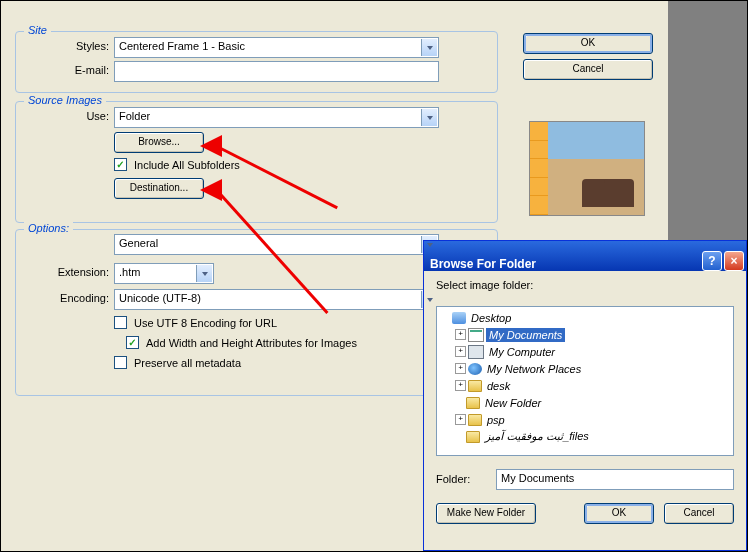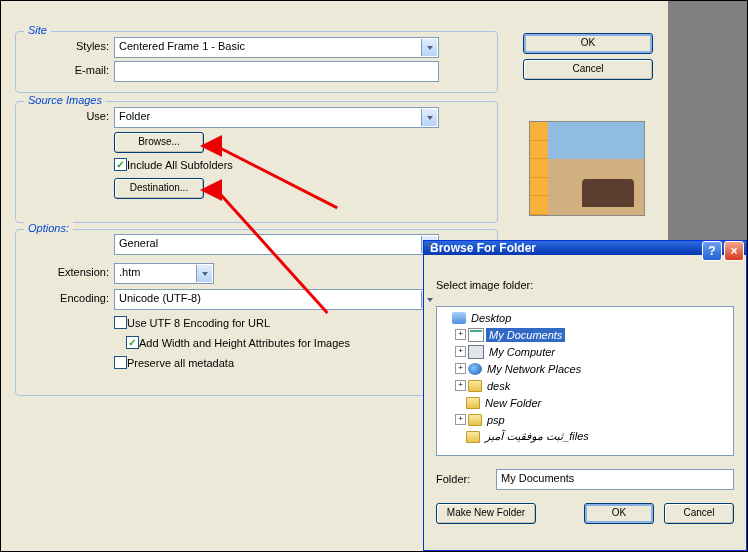--- a/index.html
+++ b/index.html
@@ -7,33 +7,33 @@
   .main-dialog{position:absolute;left:0;top:0;width:667px;height:550px;background:#ece9d8;}
   .group{position:absolute;border:1px solid #a8c4e4;border-radius:4px;}
   .group-label{position:absolute;top:-8px;left:8px;background:#ece9d8;padding:0 4px;color:#0046d5;font-size:11px;font-style:italic;}
   .lbl{position:absolute;font-size:11px;text-align:right;}
   .select{position:absolute;height:21px;background:#fff;border:1px solid #7f9db9;box-sizing:border-box;padding:2px 18px 2px 4px;font-size:11px;}
   .select::after{content:"";position:absolute;right:1px;top:1px;width:15px;height:17px;background:linear-gradient(#e2eefe,#b7d3f7);border-left:1px solid #7f9db9;}
   .select .arrow{position:absolute;right:5px;top:8px;width:0;height:0;border-left:3px solid transparent;border-right:3px solid transparent;border-top:4px solid #4d6185;z-index:2;}
   .text-input{position:absolute;height:21px;background:#fff;border:1px solid #7f9db9;box-sizing:border-box;padding:2px 4px;font-size:11px;}
   .btn{position:absolute;height:21px;background:#ece9d8;border:1px solid #003c74;border-radius:3px;box-sizing:border-box;font-size:10px;text-align:center;line-height:17px;cursor:pointer;box-shadow:inset 1px 1px 0 #fff,inset -1px -1px 0 #c6c3b3;}
   .btn.default{box-shadow:inset 0 0 0 2px #8ab0e8,inset 2px 2px 0 #fff;}
-  .chk{position:absolute;display:flex;align-items:center;gap:0;}
+  .chk{position:absolute;display:flex;align-items:center;gap:7px;}
   .chk .box{width:13px;height:13px;background:#fff;border:1px solid #1c5180;box-sizing:border-box;display:flex;align-items:center;justify-content:center;}
   .chk .box.checked::after{content:"✓";color:#21a121;font-size:10px;font-weight:bold;line-height:11px;}
   .red-arrow{position:absolute;pointer-events:none;z-index:50;}
   .red-arrow .head{position:absolute;width:0;height:0;border-right:22px solid #e00;border-top:11px solid transparent;border-bottom:11px solid transparent;}
   .red-arrow .body{position:absolute;height:3px;background:#e00;transform-origin:left center;}
   .preview{position:absolute;width:116px;height:95px;background:#fff;border:1px solid #888;box-sizing:border-box;display:flex;}
   .preview .strip{width:18px;background:#f7b23e;display:flex;flex-direction:column;}
   .preview .strip div{flex:1;border-bottom:1px solid #e99a1e;}
   .preview .photo{flex:1;background:linear-gradient(#8fbce0 40%,#d0b080 40%);position:relative;}
   .preview .photo::after{content:"";position:absolute;right:10px;bottom:8px;width:30px;height:28px;background:#5a3d2e;border-radius:4px 4px 0 0;box-shadow:-22px 0 0 #5a3d2e;}
   .browse-dlg{position:absolute;left:422px;top:239px;width:324px;height:311px;background:#ece9d8;border:1px solid #0831d9;box-sizing:border-box;font-size:11px;}
-  .browse-title{height:14px;background:linear-gradient(#2a6ade,#0636b2);color:#fff;display:flex;align-items:flex-start;padding:0 2px 0 6px;font-weight:bold;font-size:12px;}
+  .browse-title{height:30px;background:linear-gradient(#2a6ade,#0636b2);color:#fff;display:flex;align-items:flex-end;padding:0 2px 0 6px;font-weight:bold;font-size:12px;}
   .title-btns{margin-left:auto;display:flex;gap:2px;}
   .tbtn{width:20px;height:20px;border-radius:3px;border:1px solid #fff;box-sizing:border-box;color:#fff;font-weight:bold;font-size:12px;display:flex;align-items:center;justify-content:center;}
   .tbtn.close{background:linear-gradient(#f5a78e,#d43a1f);}
   .tbtn.help{background:linear-gradient(#6b9ff0,#2260cf);}
   .tree{position:absolute;left:12px;top:65px;width:298px;height:150px;background:#fff;border:1px solid #7f9db9;box-sizing:border-box;padding:2px;overflow:hidden;font-style:italic;}
   .tree .row{display:flex;align-items:center;height:17px;padding-left:var(--ind,2px);gap:2px;}
   .tree .exp{width:9px;height:9px;border:1px solid #999;background:#fff;font-size:8px;line-height:7px;text-align:center;color:#000;}
   .tree .exp.none{border:none;background:transparent;}
   .tree .ic{width:14px;height:12px;}
   .tree .ic.folder{background:linear-gradient(#f9e9a3,#e8c24a);border:1px solid #c29a2a;border-radius:1px 1px 0 0;box-sizing:border-box;}

